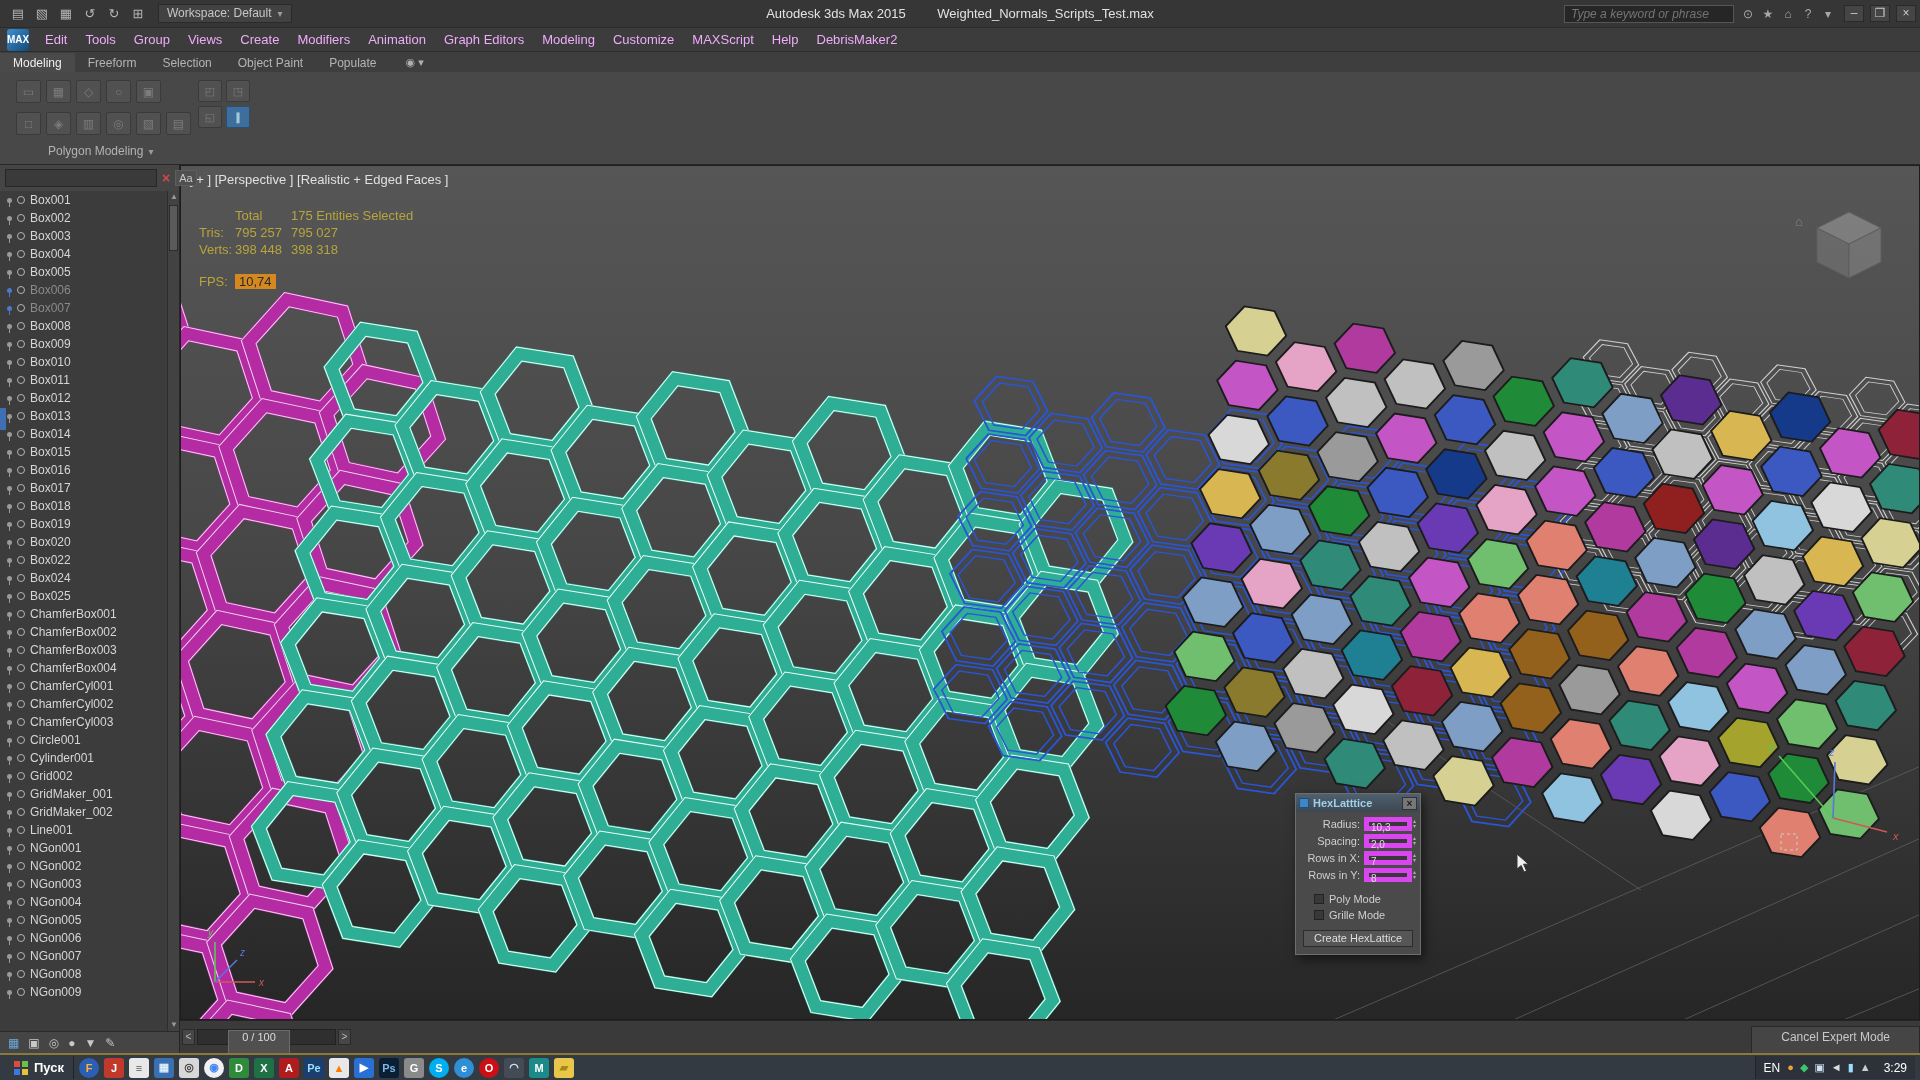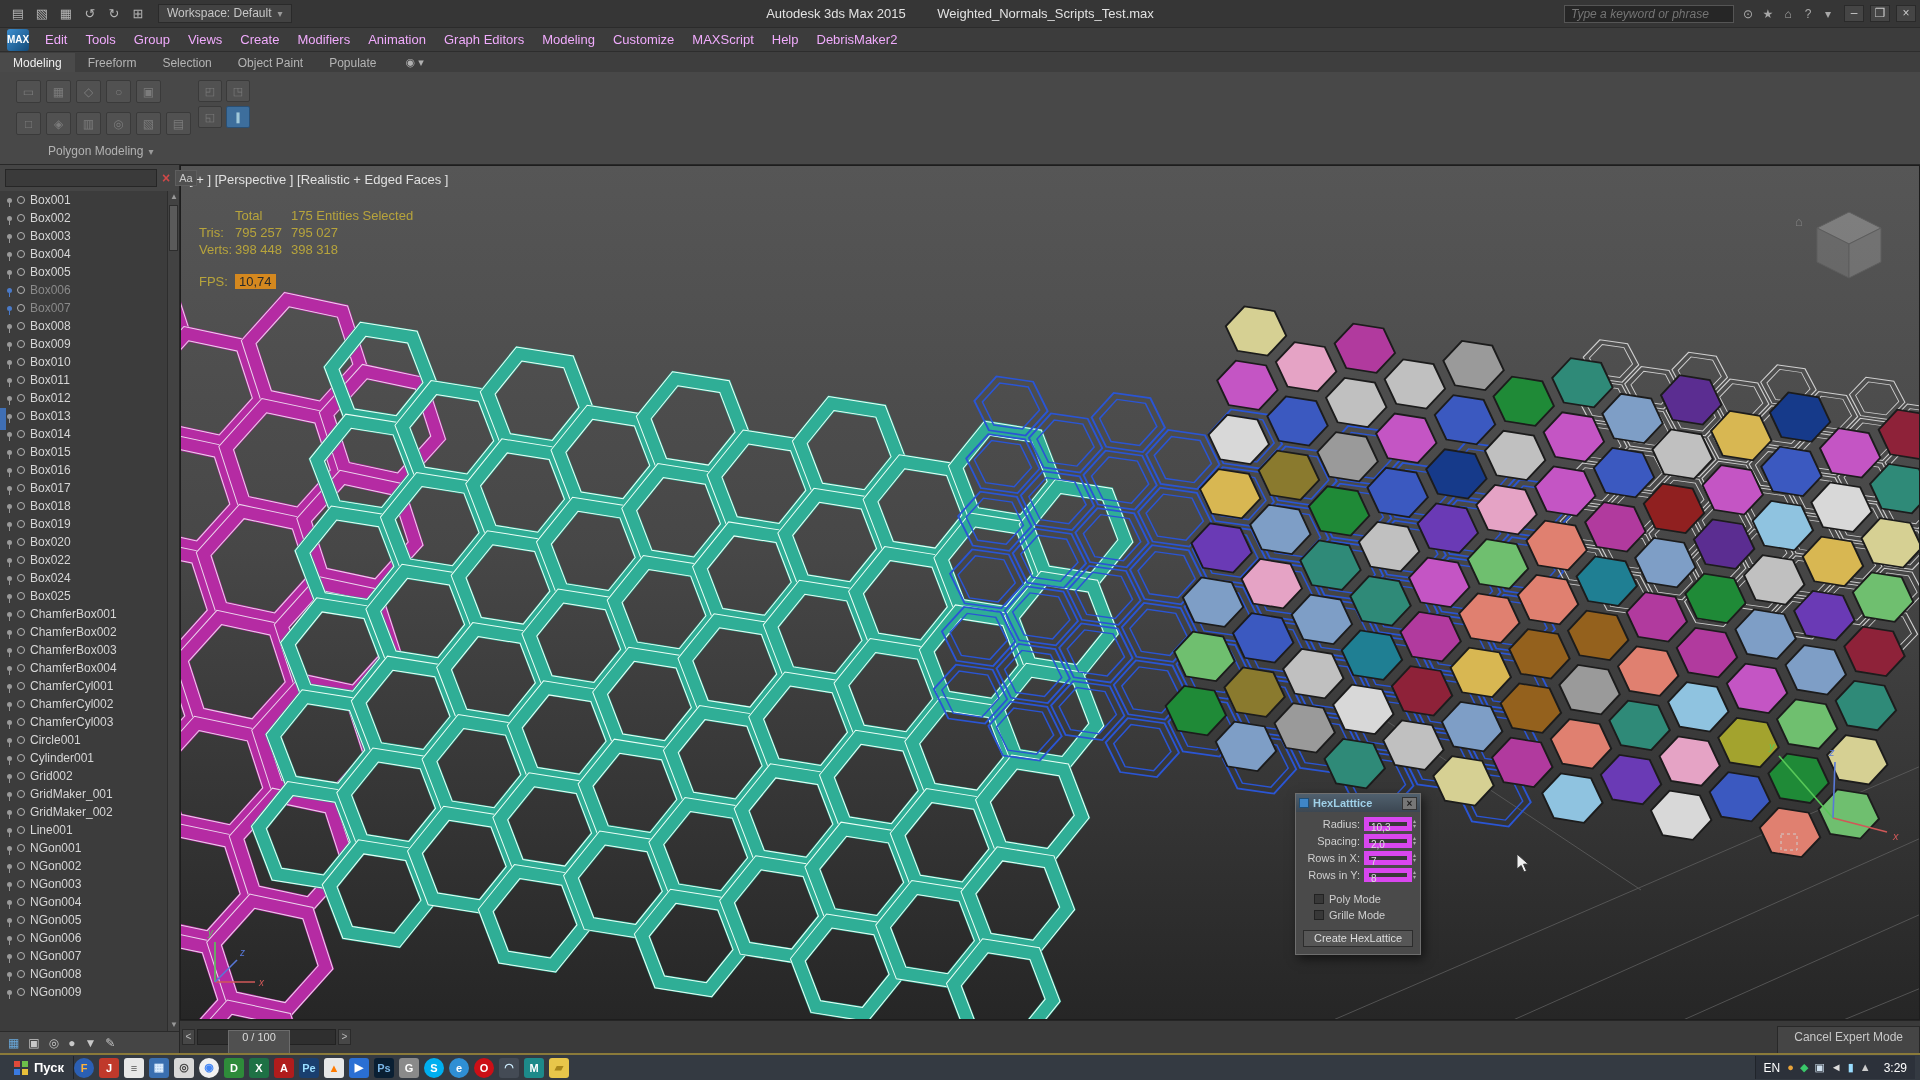--- a/index.html
+++ b/index.html
@@ -118,26 +118,26 @@
   
   .status-row{position:absolute;left:180px;right:0;top:1020px;height:33px;background:#3a3a3a;
               border-top:1px solid #252525;z-index:20}
   .tl-arrow{position:absolute;top:8px;width:13px;height:16px;background:#474747;border:1px solid #2a2a2a;
             color:#bbb;font-size:10px;text-align:center;line-height:14px}
   .tl-prev{left:2px}.tl-next{left:158px}
   .tl-track{position:absolute;left:17px;top:8px;width:139px;height:16px;background:#2f2f2f;
             border:1px solid #222}
   .tl-thumb{position:absolute;left:30px;top:0;width:62px;height:30px;background:#505050;
             border:1px solid #6c6c6c;color:#ddd;font-size:11px;text-align:center;line-height:13px}
-  .cancel-btn{position:absolute;right:0;top:5px;height:39px;padding:0 16px;background:#454545;
+  .cancel-btn{position:absolute;right:0;top:5px;height:39px;padding:0 29px;background:#454545;
               border:1px solid #282828;color:#c8c8c8;font-size:12px;line-height:20px}
 
   
   .taskbar{position:absolute;left:0;bottom:0;width:100%;height:27px;background:#343a42;
-           border-top:2px solid #8a7a3a;display:flex;align-items:center;padding:0 5px;z-index:40}
+           border-top:2px solid #8a7a3a;display:flex;align-items:center;gap:5px;padding:0 5px;z-index:40}
   .start-btn{display:flex;align-items:center;gap:6px;padding:0 9px;height:23px;
              border-right:1px solid #20242a;color:#fff;font-size:13px;font-weight:bold}
   .win-flag{width:14px;height:14px;display:grid;grid-template-columns:6px 6px;grid-template-rows:6px 6px;gap:2px}
   .win-flag b{display:block}
   .wf1{background:#e04a3a}.wf2{background:#6cc04a}.wf3{background:#3a7ae0}.wf4{background:#e8c03a}
   .tb-icons{display:flex;gap:5px;align-items:center}
   .tb-icon{width:20px;height:20px;border-radius:3px;font-size:11px;font-weight:bold;
            display:flex;align-items:center;justify-content:center;cursor:default}
   .tb-tray{margin-left:auto;display:flex;align-items:center;gap:7px;background:#2c313a;
            height:23px;padding:0 8px;border-left:1px solid #20242a}

